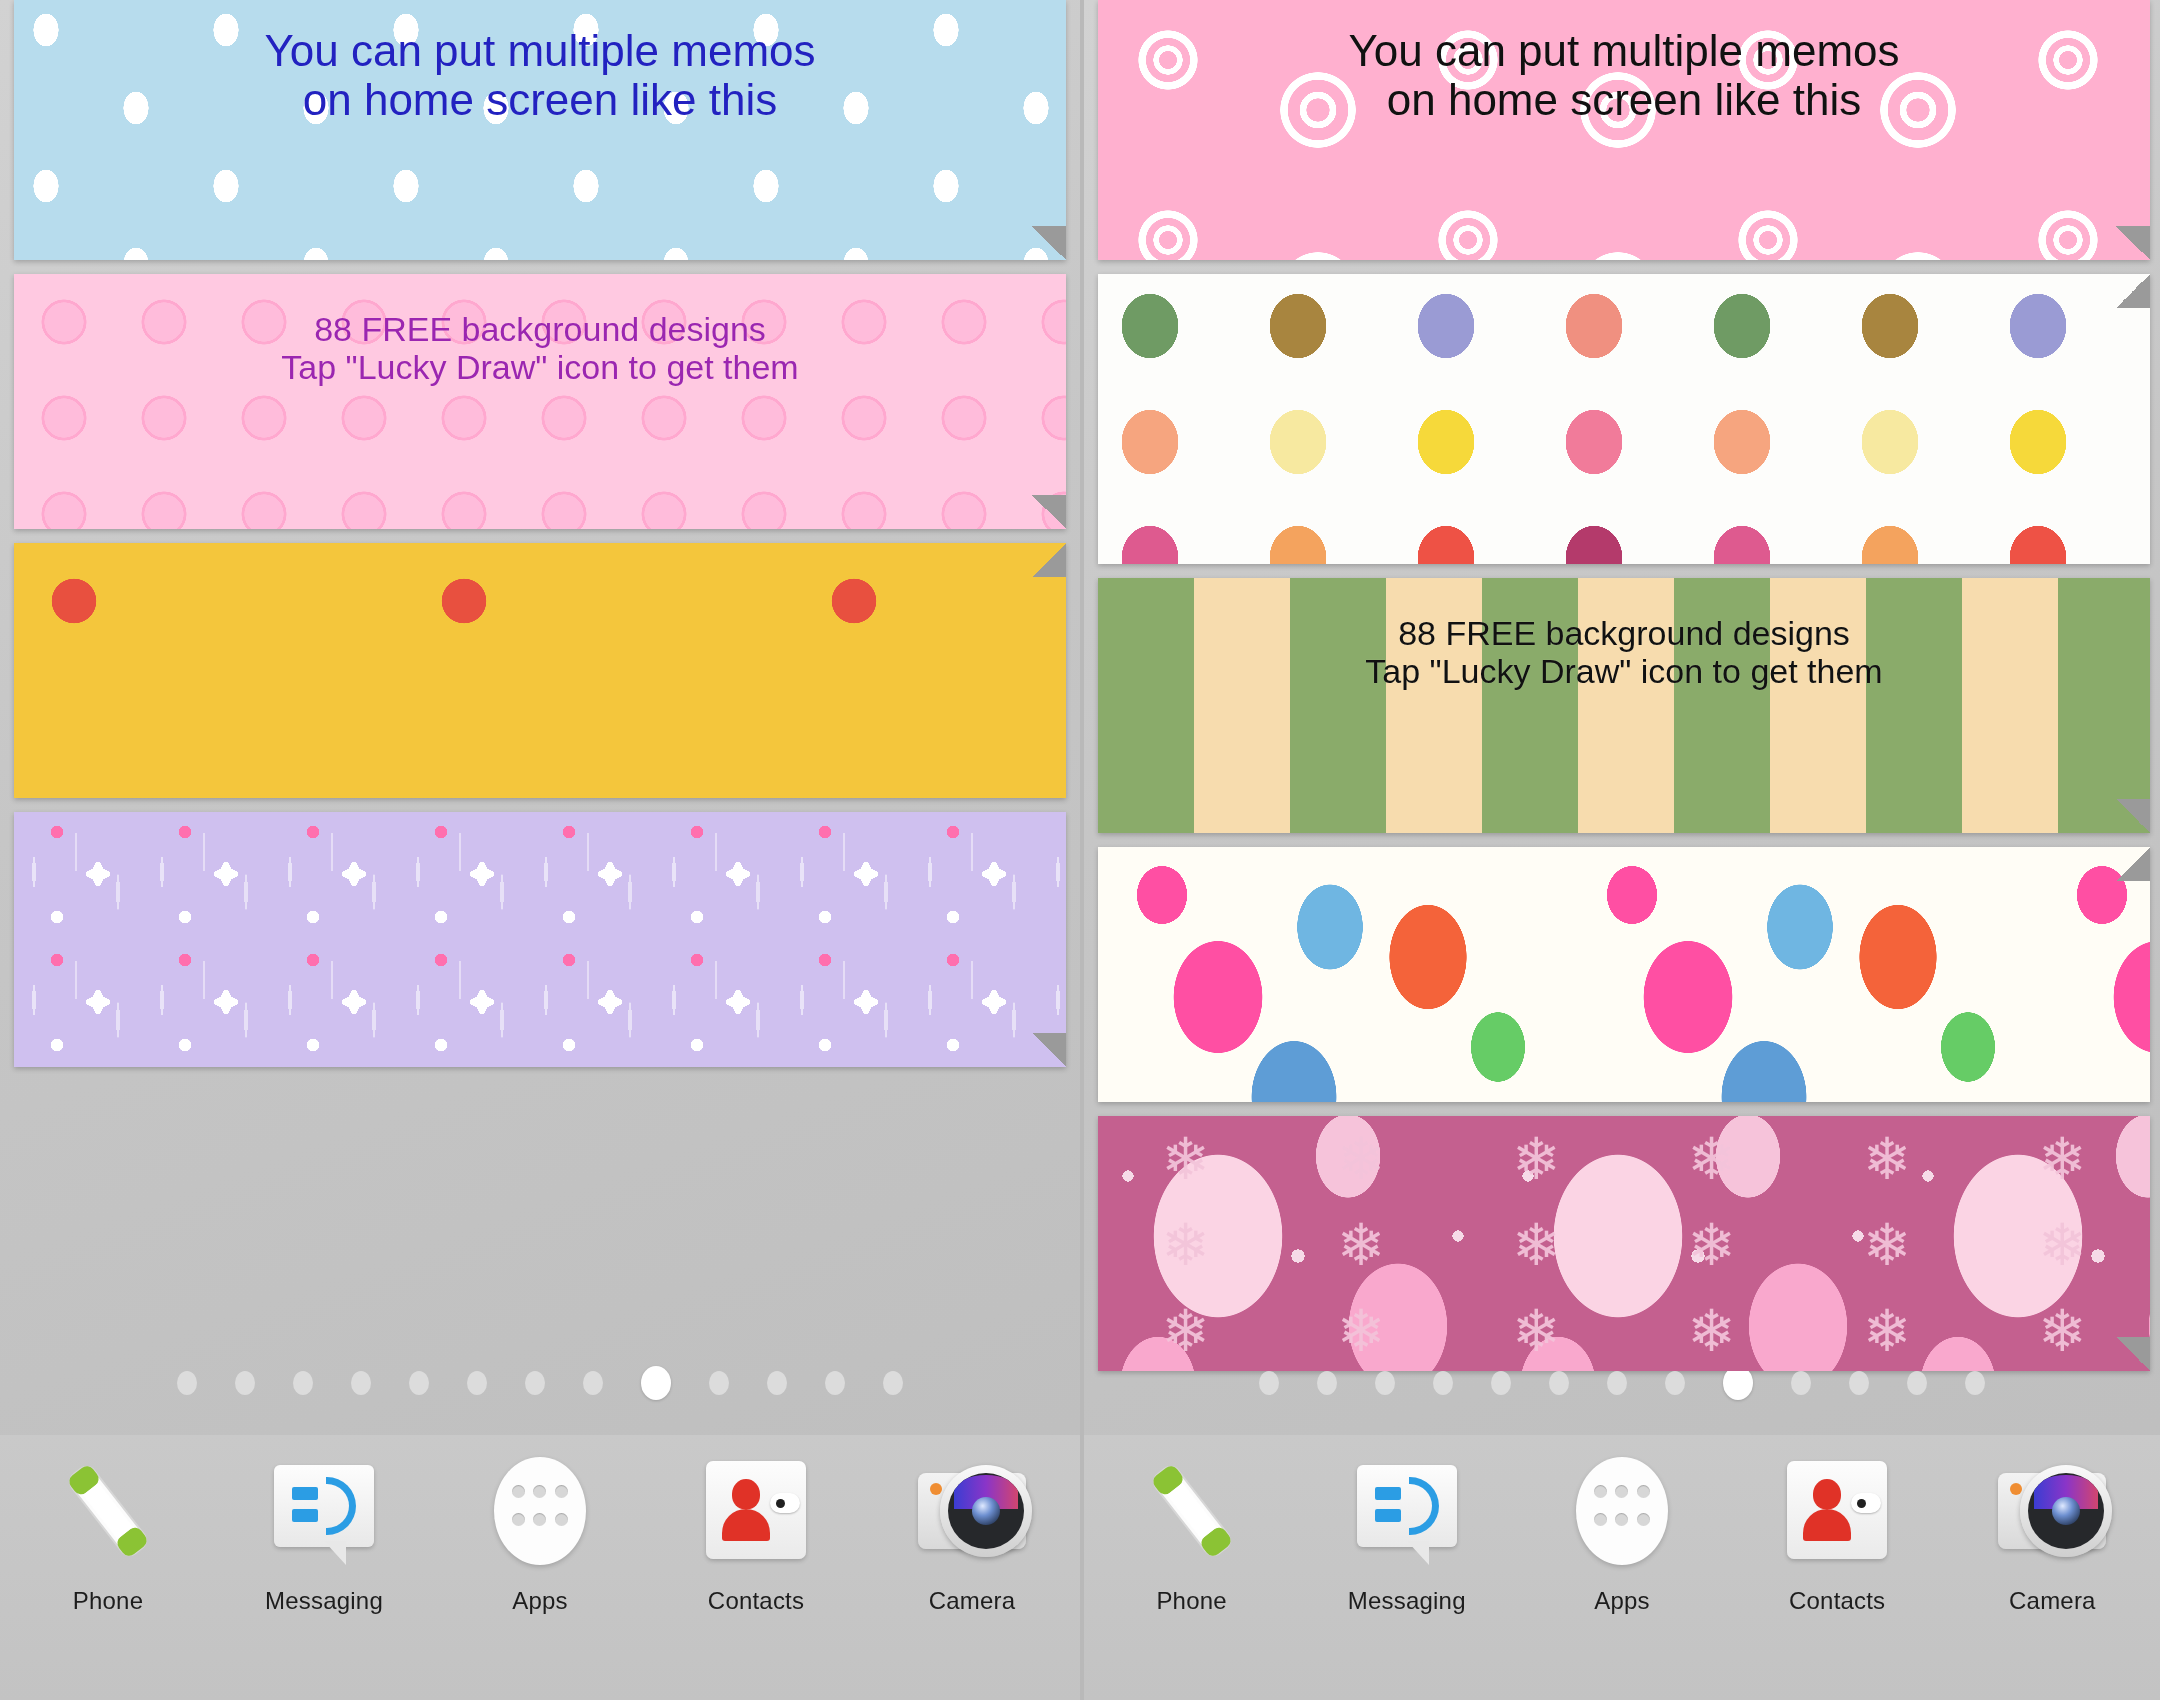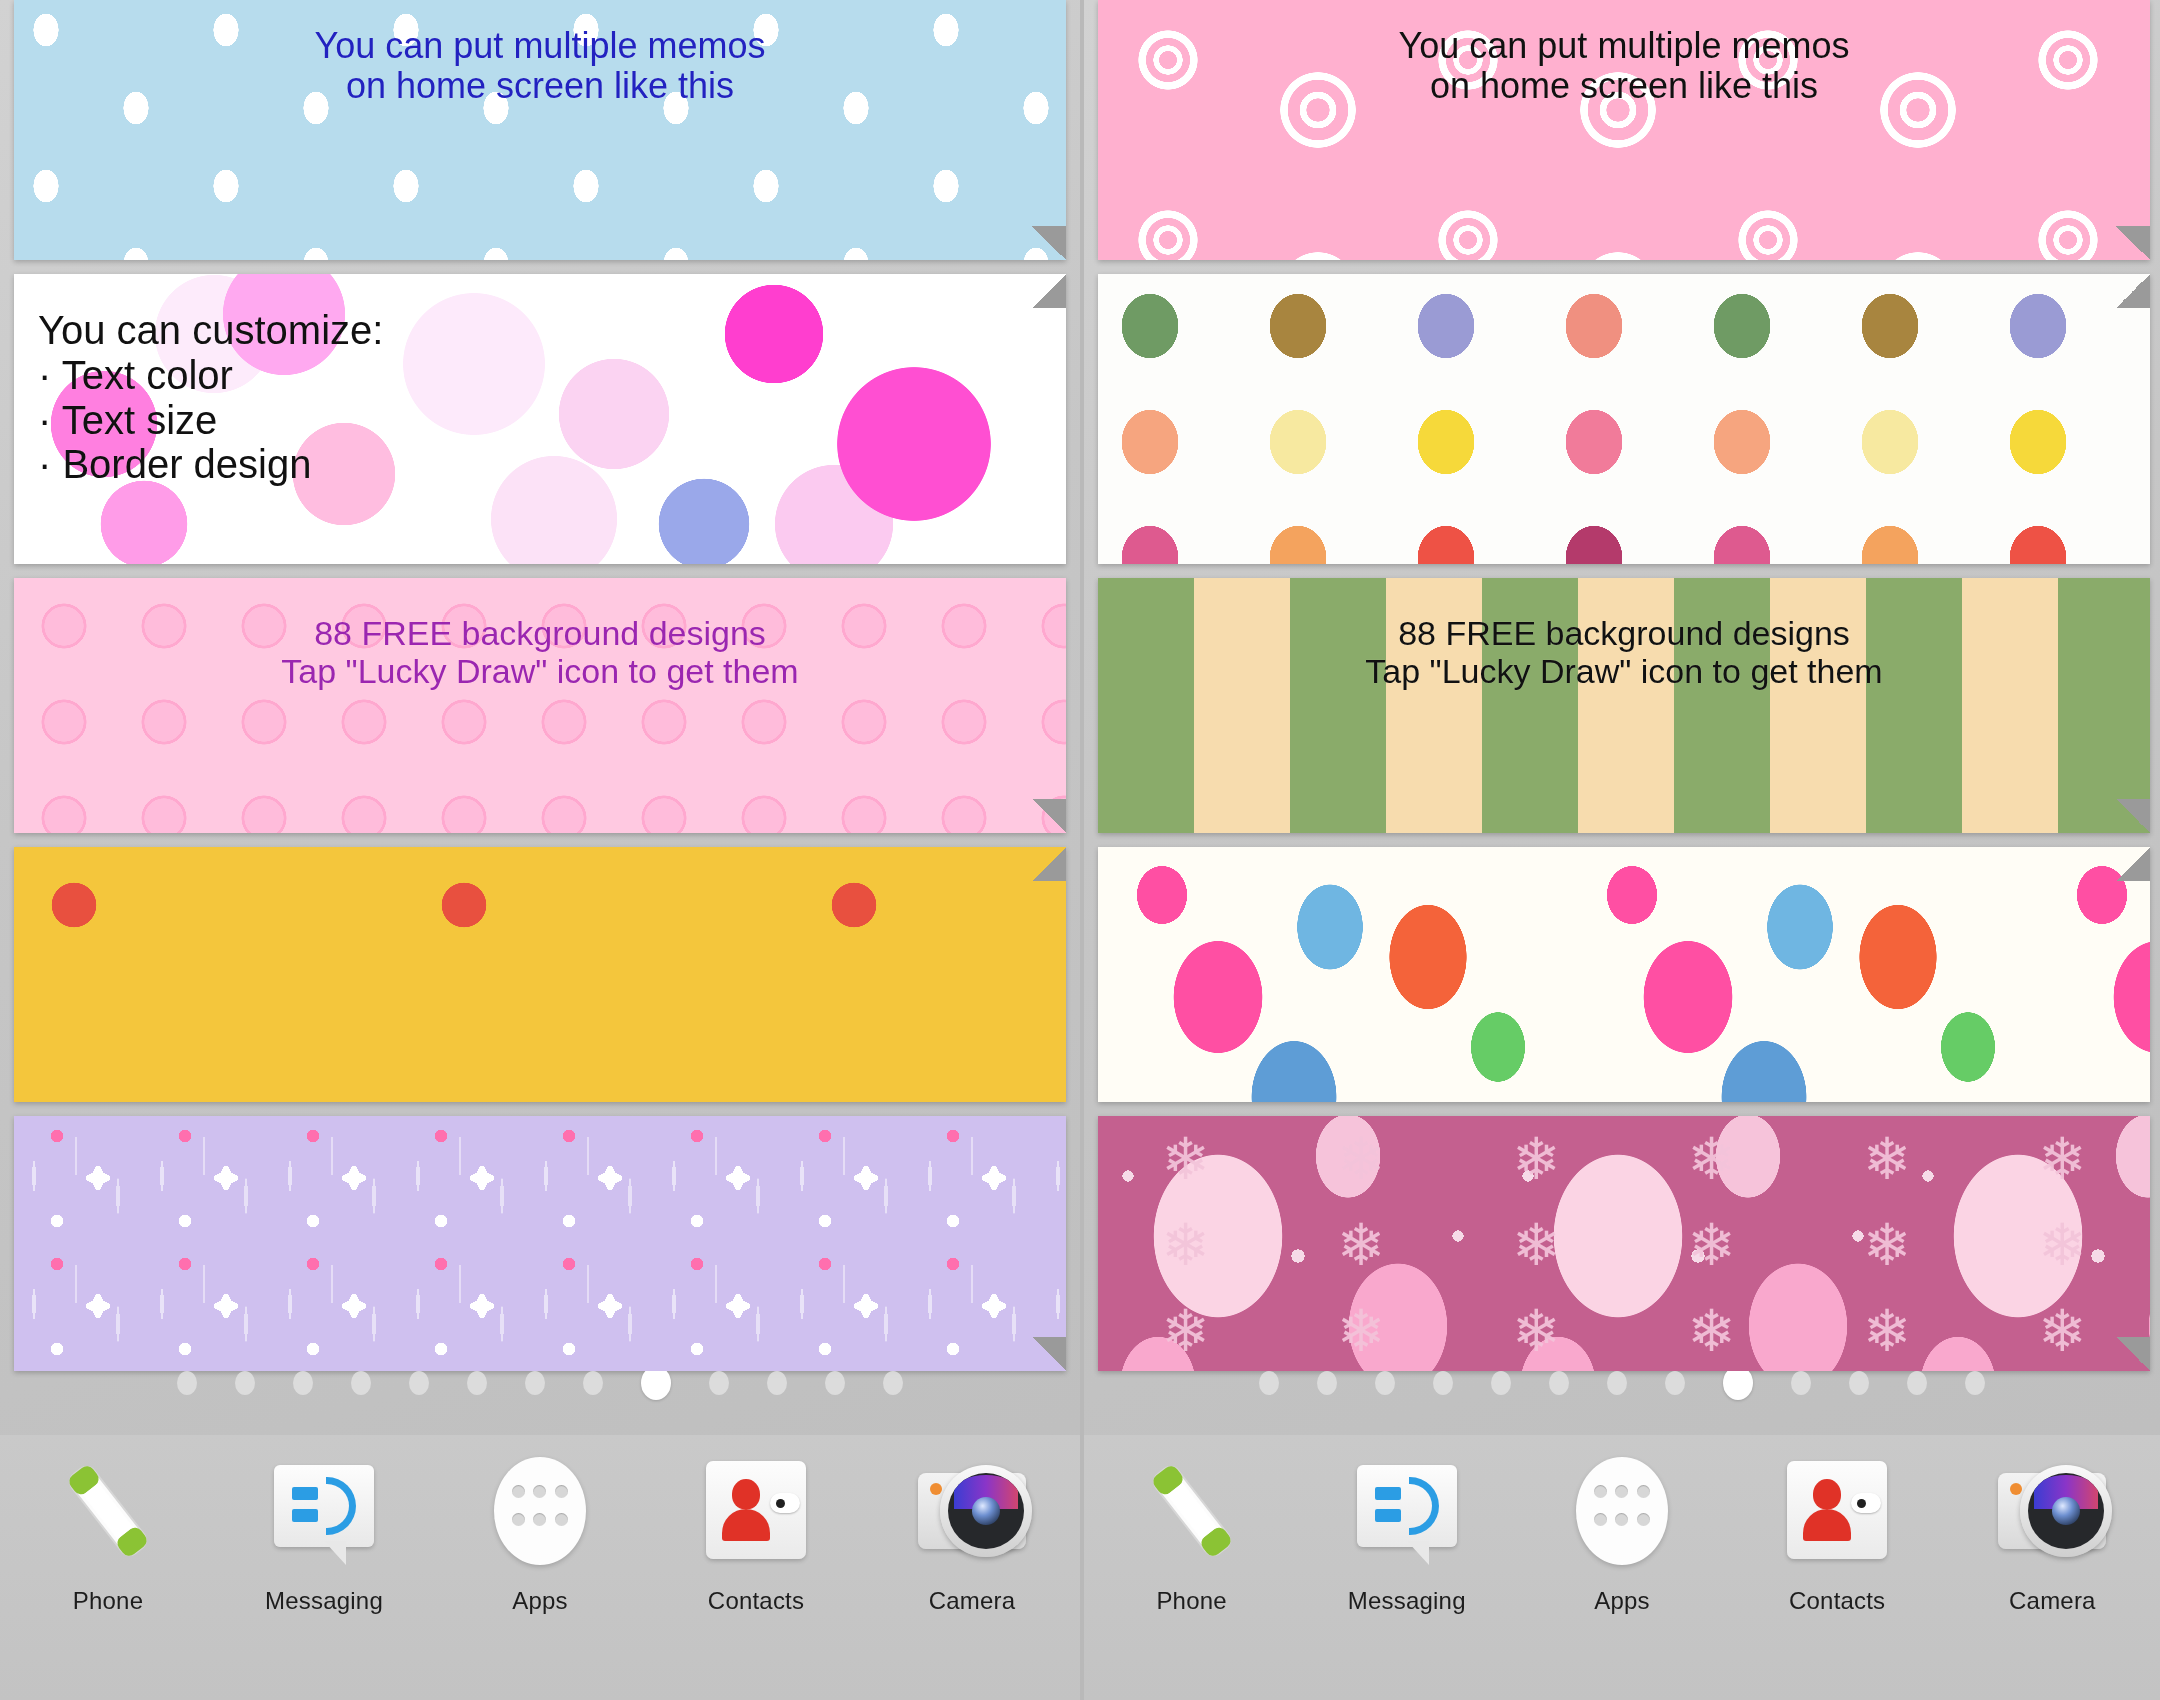--- a/index.html
+++ b/index.html
@@ -173,21 +173,21 @@
       radial-gradient(circle 6px at 360px 120px,#f6dbe8 94%, transparent 95%);
     background-size: 400px 330px;
   }
   
   .snowglyphs { position:absolute; inset:0; z-index:2;
     display:grid; grid-template-columns:repeat(6,1fr); grid-auto-rows:86px;
     color:#f3c4da; font-size:58px; line-height:86px; text-align:center;
     opacity:.92; pointer-events:none; }
 
   
-  .t-title  { font-size: 36px; font-weight: 400; padding: 26px 6px 30px; }
+  .t-title  { font-size: 44px; font-weight: 400; padding: 26px 6px 30px; }
   .t-list   { font-size: 40px; font-weight: 400; padding: 34px 14px 30px; }
   .t-promo  { font-size: 34px; font-weight: 400; padding: 36px 14px 34px; }
 
   
   .dots { position:absolute; left:0; right:0; bottom:300px;
     display:flex; justify-content:center; align-items:center; gap:38px; }
   .dot { width:20px; height:24px; border-radius:50%; background:#e0e0e0; opacity:.85; }
   .dot.on { width:30px; height:34px; background:#ffffff; opacity:1;
     box-shadow:0 1px 3px rgba(0,0,0,.18); }
 
@@ -257,28 +257,20 @@
 
 <div class="screens">
     <div class="screen">
       <div class="widgets">
         <div class="widget" style="height: 260px;">
           <div class="bg bg-bluedots"></div>
           <div class="txt t-title" style="color: rgb(34, 34, 192);">You can put multiple memos
 on home screen like this</div>
           <div class="dogear"></div>
         </div>
-        <div class="widget" style="height: 290px;">
-          <div class="bg bg-pinkbubbles"></div>
-          <div class="txt t-list left" style="color: rgb(17, 17, 17);">You can customize:
-· Text color
-· Text size
-· Border design</div>
-          <div class="dogear tr"></div>
-        </div>
         <div class="widget" style="height: 255px;">
           <div class="bg bg-pinkcircles"></div>
           <div class="txt t-promo" style="color: rgb(155, 38, 176);">88 FREE background designs
 Tap "Lucky Draw" icon to get them</div>
           <div class="dogear"></div>
         </div>
         <div class="widget" style="height: 255px;">
           <div class="bg bg-donuts"></div>
           <div class="txt t-promo" style="color: rgb(17, 17, 17);"></div>
           <div class="dogear tr"></div>

